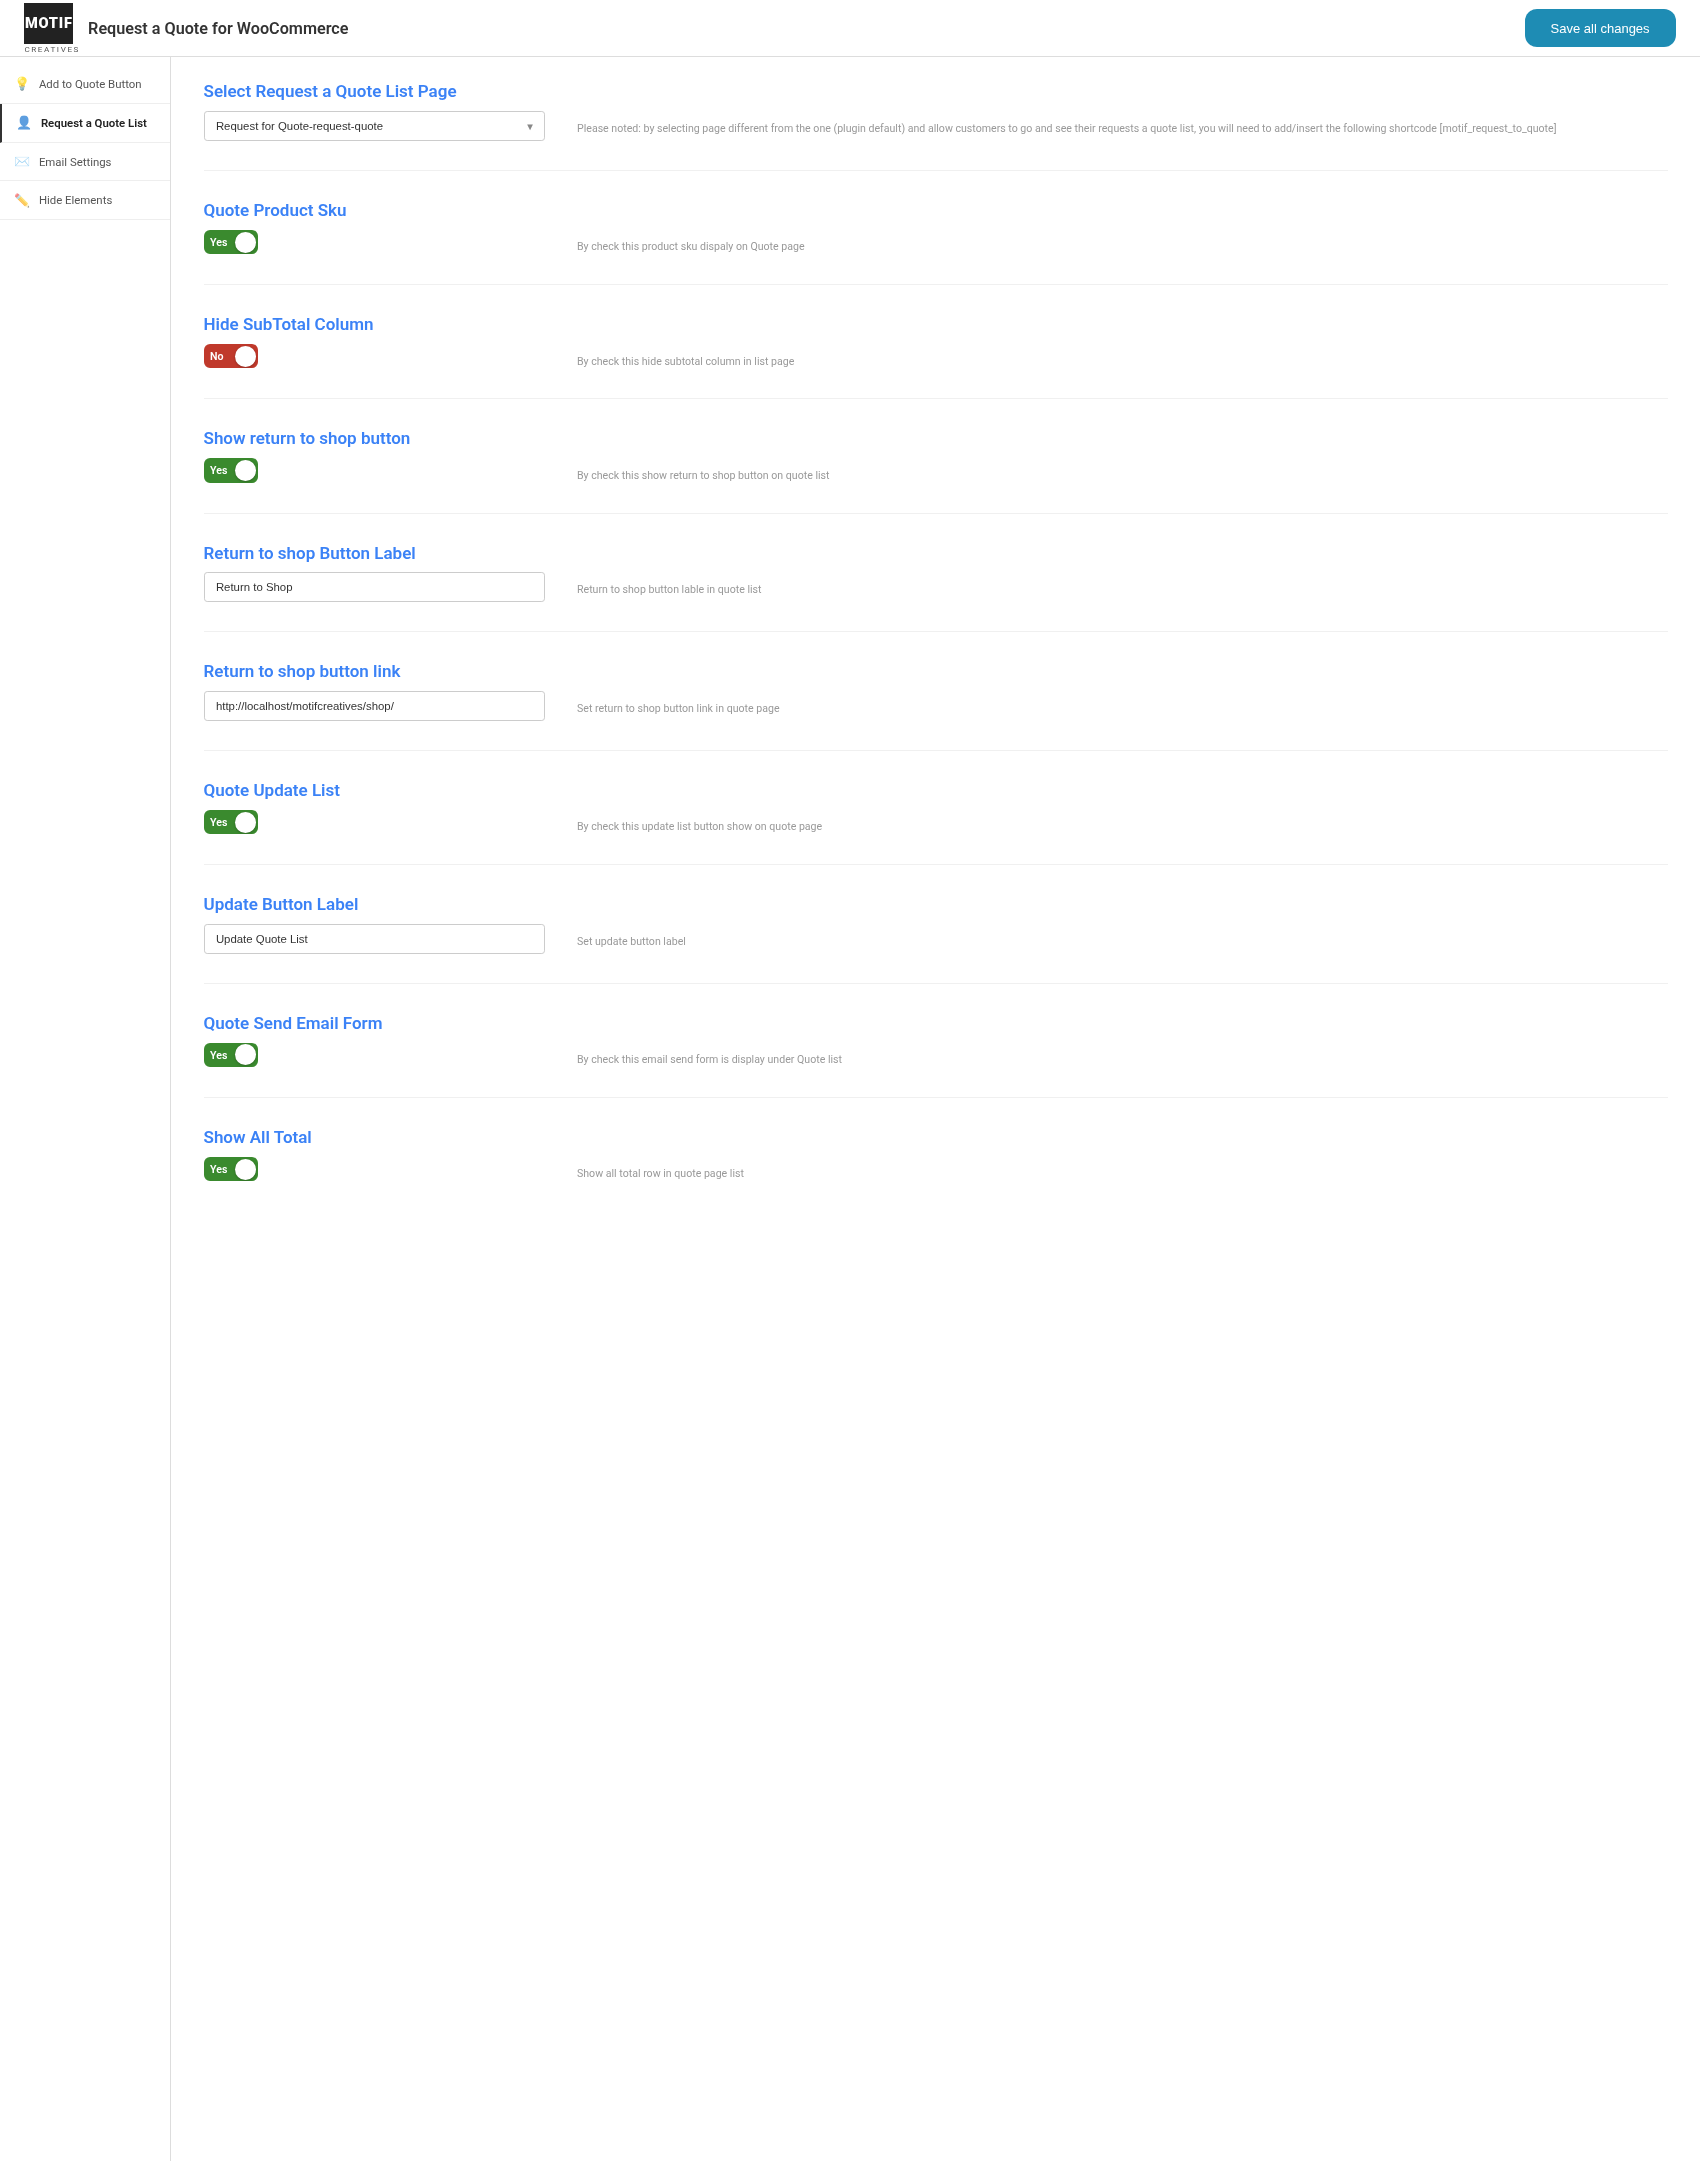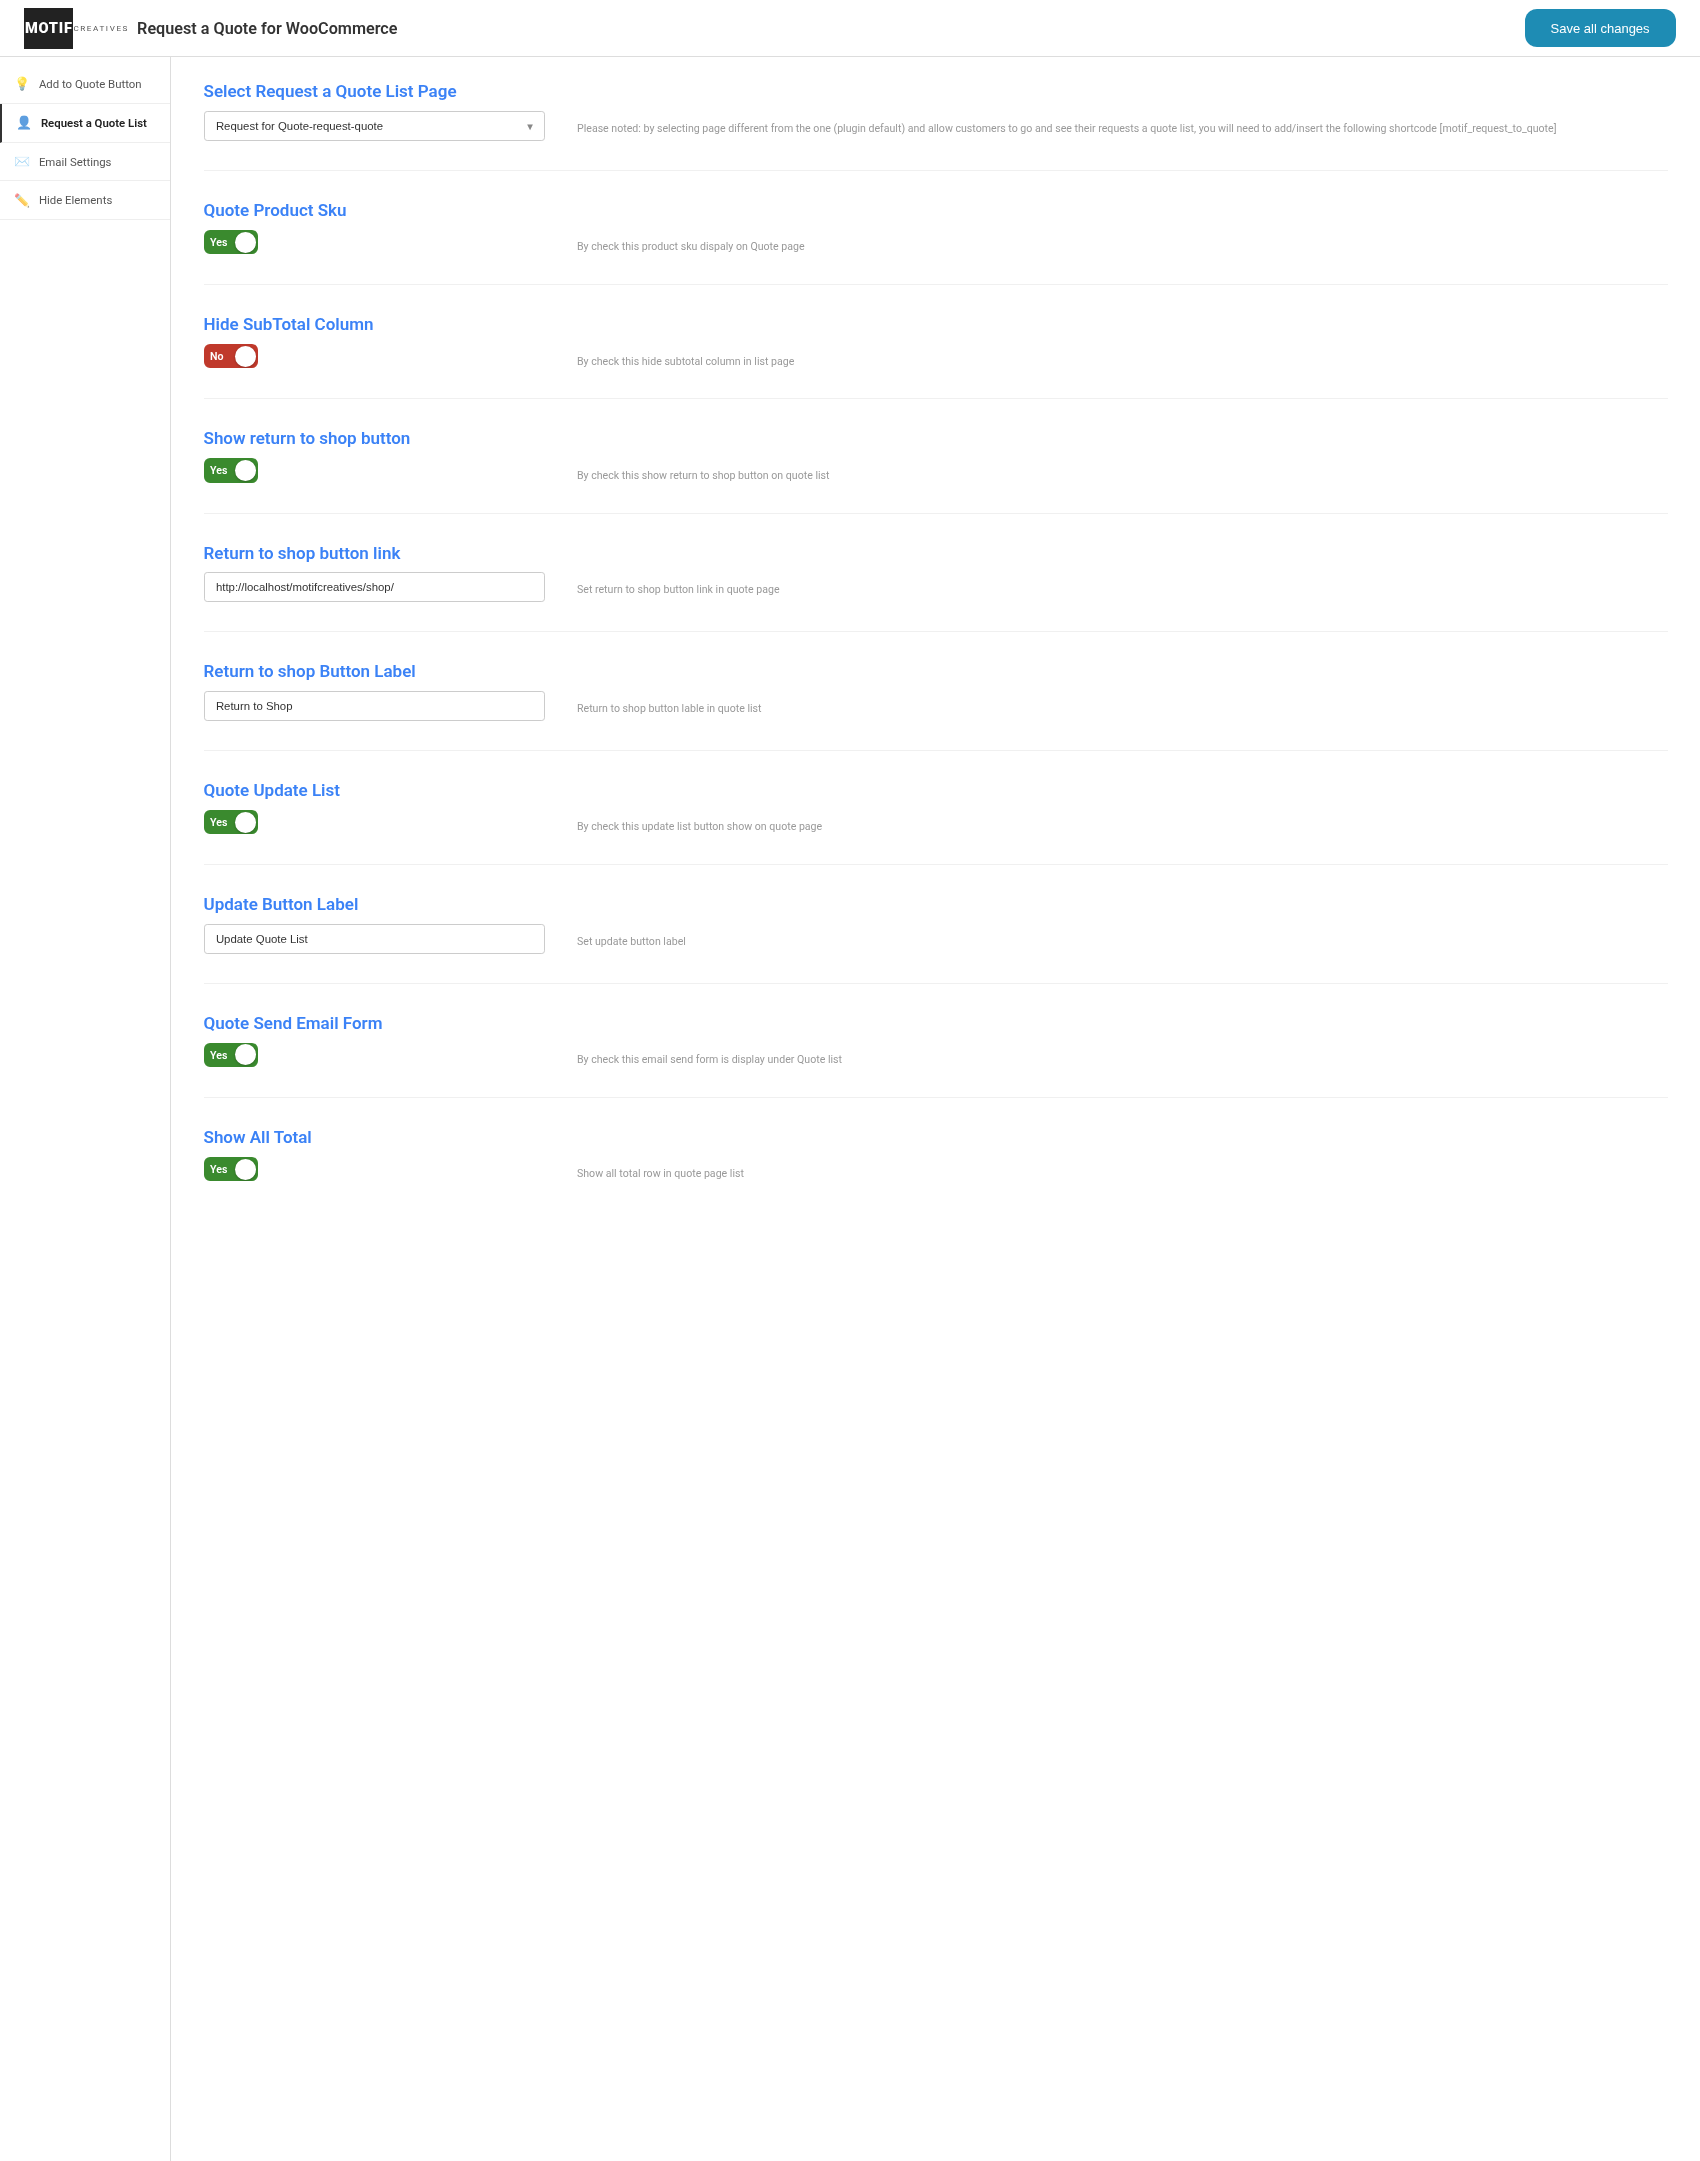--- a/index.html
+++ b/index.html
@@ -11,21 +11,21 @@
       background: #fff; border-bottom: 0.8px solid #ddd;
       padding: 0 24.4px; height: 57px; position: fixed; top: 0; left: 0; right: 0; z-index: 100;
     }
     .logo-area { display: flex; align-items: center; gap: 8.1px; }
     .logo-box {
       background: #222; color: #fff; font-weight: 900; font-size: 14.6px;
       width: 49px; height: 41px; display: flex; align-items: center; justify-content: center;
       line-height: 1.1; text-align: center; letter-spacing: 0.8px;
     }
     .logo-subtitle { font-size: 8.1px; letter-spacing: 1.6px; color: #555; text-transform: uppercase; }
-    .logo-wrapper { display: flex; flex-direction: row; align-items: center; }
+    .logo-wrapper { display: flex; flex-direction: column; }
     .header-title { font-size: 16.2px; font-weight: 600; color: #333; }
     .save-btn {
       background: #1e8cb4; color: #fff; border: none; padding: 11.4px 26px;
       font-size: 13px; cursor: pointer; border-radius: 12px; font-weight: 500;
     }
 
     
     .layout { display: flex; margin-top: 57px; min-height: calc(100vh - 57px); }
 
     
@@ -197,44 +197,44 @@
         </div>
         <div class="section-right">
           <p class="hint-text">By check this show return to shop button on quote list</p>
         </div>
       </div>
     </div>
 
     <div class="section">
       <div class="section-row">
         <div class="section-left">
+          <div class="field-label">Return to shop Button Label</div>
+          <input type="text" value="Return to Shop" style="">
+        </div>
+        <div class="section-right">
+          <p class="hint-text">Return to shop button lable in quote list</p>
+        </div>
+      </div>
+    </div>
+
+    <div class="section">
+      <div class="section-row">
+        <div class="section-left">
           <div class="field-label">Return to shop button link</div>
           <input type="text" value="http://localhost/motifcreatives/shop/" style="">
         </div>
         <div class="section-right">
           <p class="hint-text">Set return to shop button link in quote page</p>
         </div>
       </div>
     </div>
 
     <div class="section">
       <div class="section-row">
         <div class="section-left">
-          <div class="field-label">Return to shop Button Label</div>
-          <input type="text" value="Return to Shop" style="">
-        </div>
-        <div class="section-right">
-          <p class="hint-text">Return to shop button lable in quote list</p>
-        </div>
-      </div>
-    </div>
-
-    <div class="section">
-      <div class="section-row">
-        <div class="section-left">
           <div class="field-label">Quote Update List</div>
           <div class="toggle-wrapper">
             <div class="toggle yes">
               <span class="toggle-label">Yes</span>
               <span class="toggle-knob"></span>
             </div>
           </div>
         </div>
         <div class="section-right">
           <p class="hint-text">By check this update list button show on quote page</p>

